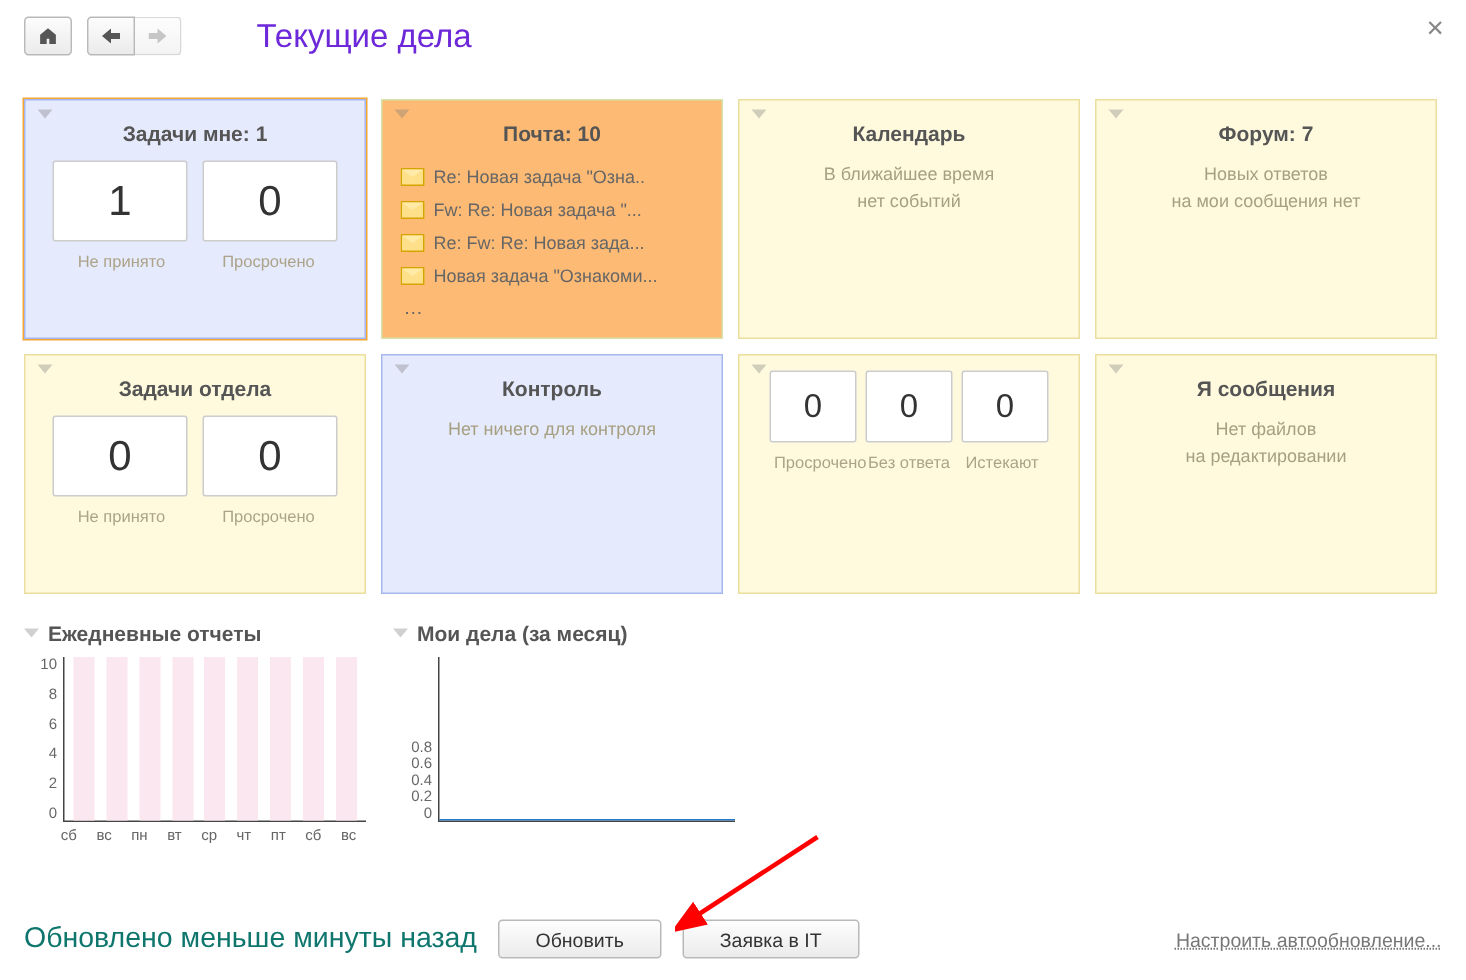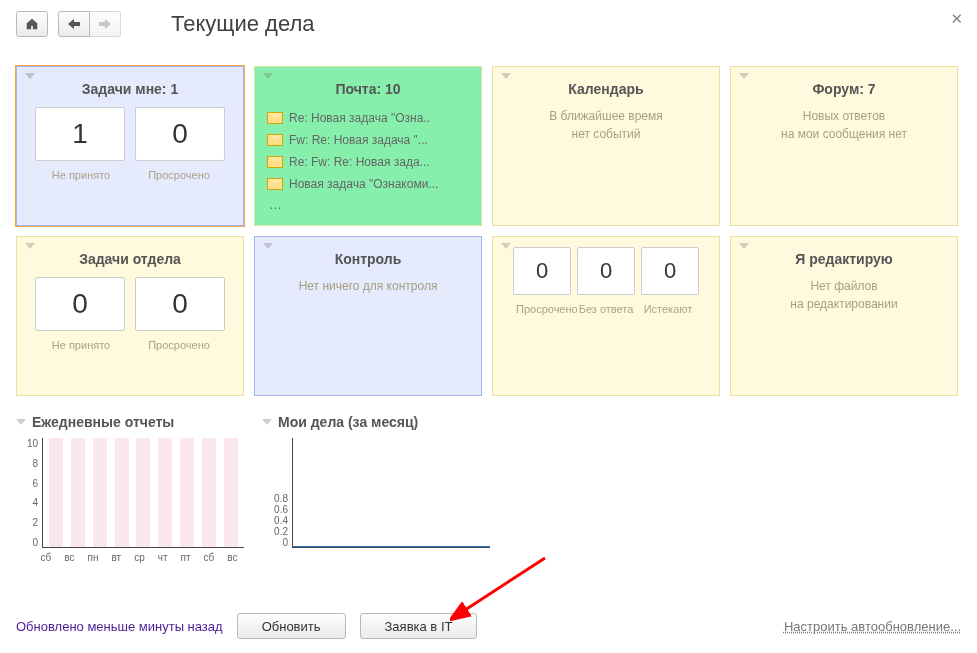--- a/index.html
+++ b/index.html
@@ -4,26 +4,26 @@
 <style>
 html,body{margin:0;padding:0;font-family:Arial,sans-serif;font-size:13px;color:#333;background:#fff}
 .page{width:977px;height:653px;box-sizing:border-box;padding:8px 16px 12px 16px;position:relative}
 .topbar{display:flex;align-items:center;gap:10px;height:32px}
 .btn{background:linear-gradient(#fdfdfd,#ebebeb);border:1px solid #b9b9b9;border-radius:3px;height:24px;display:inline-flex;align-items:center;justify-content:center;cursor:pointer;color:#333}
 .btn.sq{width:30px}
 .nav-group{display:inline-flex}
 .nav-group .btn{border-radius:0}
 .nav-group .btn:first-child{border-top-left-radius:3px;border-bottom-left-radius:3px}
 .nav-group .btn:last-child{border-top-right-radius:3px;border-bottom-right-radius:3px;border-left:none}
-.title{font-size:22px;color:#404040;margin-left:40px}
+.title{font-size:22px;color:#6d28d9;margin-left:40px}
 .close-x{position:absolute;top:10px;right:14px;color:#888;cursor:pointer;font-size:15px}
 .grid{display:grid;grid-template-columns:repeat(4,228px);gap:10px;margin-top:26px}
 .card{padding:10px 12px 10px 12px;position:relative;box-sizing:border-box;min-height:160px}
 .card-blue{background:#e5eafc;border:1px solid #a6b7ef}
-.card-green{background:#86efac;border:1px solid #d5e4a6}
+.card-green{background:#fdba74;border:1px solid #d5e4a6}
 .card-yellow{background:#fffade;border:1px solid #eadf9e}
 .card-active{outline:1px solid #f3a634}
 .card-handle{position:absolute;top:6px;left:8px}
 .tri{width:0;height:0;border-left:5px solid transparent;border-right:5px solid transparent;border-top:6px solid rgba(120,120,120,.35)}
 .card-title{text-align:center;font-weight:bold;font-size:14px;color:#555;margin:4px 0 10px 0}
 .kpi-row{display:flex;gap:10px;justify-content:center}
 .kpi-row.k3{gap:6px}
 .kpi{background:#fff;border:1px solid #ccc;border-radius:2px;width:88px;height:52px;display:flex;align-items:center;justify-content:center;font-size:28px;font-weight:400;color:#333}
 .kpi.sm{width:56px;height:46px;font-size:22px}
 .kpi-labels{display:flex;justify-content:center;gap:10px;margin-top:8px;font-size:11px;color:#aca38a}
@@ -44,21 +44,21 @@
 .bar-chart{position:relative;height:110px;display:flex}
 .bar-y{width:22px;display:flex;flex-direction:column;justify-content:space-between;font-size:10px;color:#666;text-align:right;padding-right:4px}
 .bar-plot{flex:1;border-left:1px solid #444;border-bottom:1px solid #444;display:flex;align-items:flex-end;justify-content:space-around;padding:0 2px}
 .bar{width:14px;background:#fbe7ef;height:100%}
 .bar-x{display:flex;justify-content:space-around;font-size:10px;color:#666;margin-left:18px;margin-top:4px}
 .line-chart{position:relative;height:110px;display:flex}
 .line-y{width:26px;display:flex;flex-direction:column;justify-content:flex-end;font-size:10px;color:#666;text-align:right;padding-right:4px}
 .line-plot{flex:1;border-left:1px solid #444;border-bottom:1px solid #444;position:relative}
 .line-plot .flat{position:absolute;left:0;right:0;bottom:0;height:0;border-top:1.5px solid #2b78c4}
 .bottom-bar{position:absolute;left:16px;right:16px;bottom:14px;display:flex;align-items:center;gap:14px}
-.status-text{font-size:13px;color:#4c1d95}
+.status-text{font-size:19px;color:#0f766e}
 .btn-txt{padding:0 24px;font-size:13px}
 .link-right{margin-left:auto;color:#777;font-size:13px;text-decoration:underline dotted;cursor:pointer}
 .arrow-annot{position:absolute;left:450px;top:550px;pointer-events:none}
 </style>
 </head>
 <body>
 
 <div class="page">
   <div class="topbar">
     <div class="btn sq">
@@ -181,21 +181,21 @@
         <span class="w56">Просрочено</span>
         <span class="w56">Без ответа</span>
         <span class="w56">Истекают</span>
       </div>
     </div>
 
     <div class="card card-yellow">
       <div class="card-handle">
           <div class="tri"></div>
         </div>
-      <div class="card-title">Я редактирую</div>
+      <div class="card-title">Я сообщения</div>
       <div class="card-msg">
         <span>Нет файлов</span><br><span>на редактировании</span>
       </div>
     </div>
   </div>
 
   <div class="widgets">
     <div class="widget">
       <div class="widget-head">
         <div class="card-handle" style="position:static">

